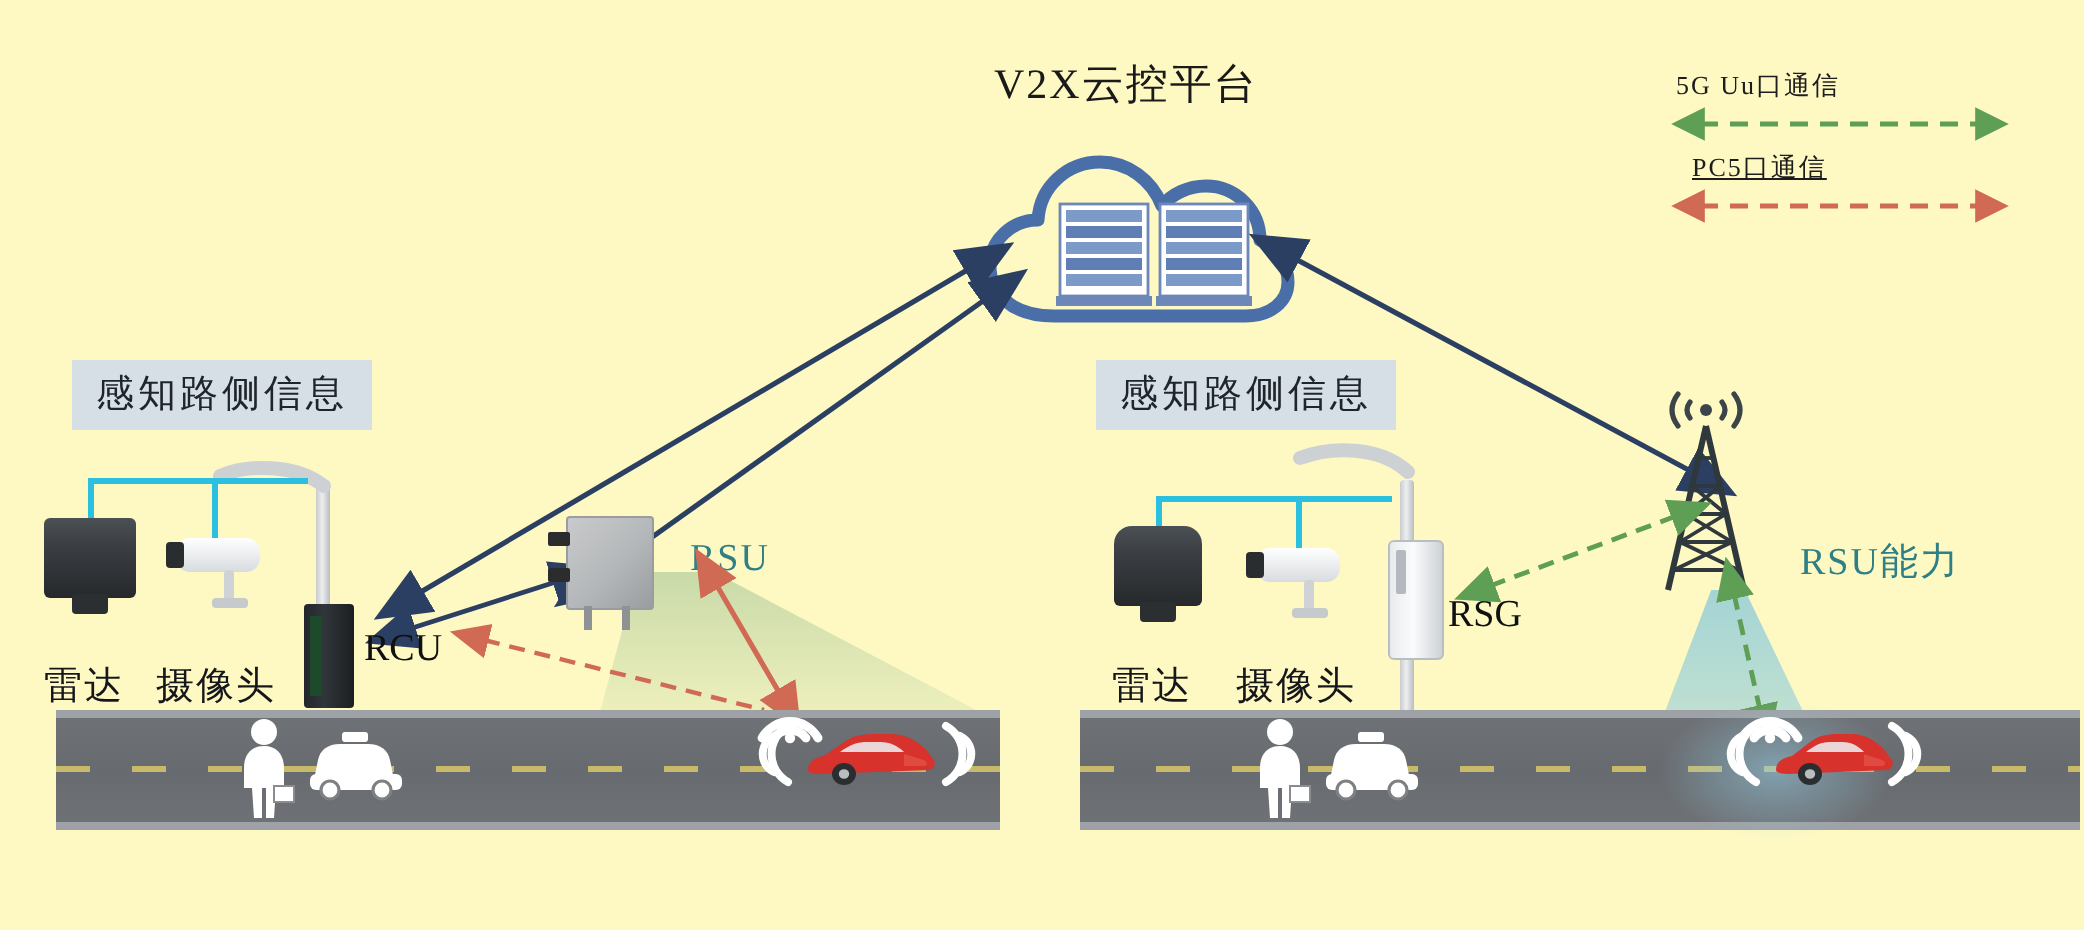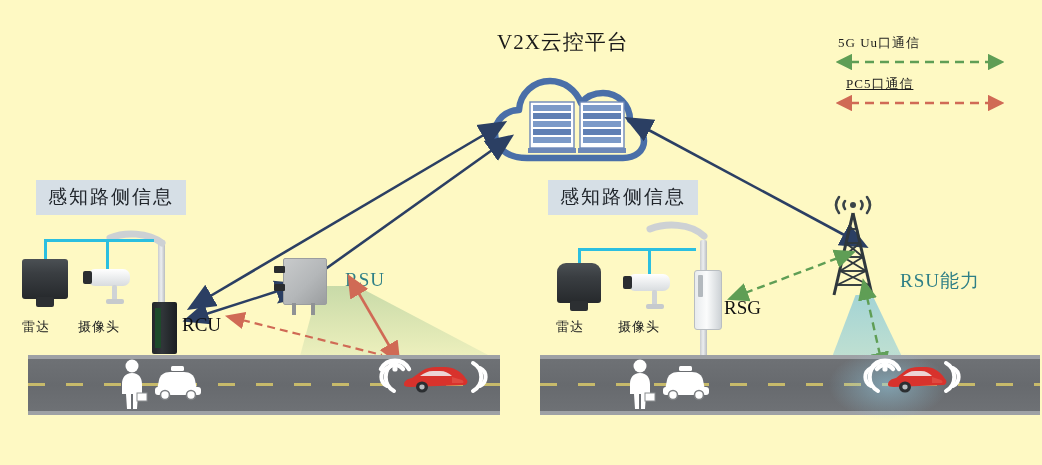--- a/index.html
+++ b/index.html
@@ -34,24 +34,25 @@
   }
   .sense-chip {
     font-size: 19px;
     color: #20252b;
     background: #d6dfe6;
     padding: 4px 12px 5px 12px;
     letter-spacing: 2px;
     white-space: nowrap;
   }
   .dev-label {
-    font-size: 13px;
+    font-size: 19px;
     color: #15171a;
     white-space: nowrap;
     letter-spacing: 1px;
+    margin-top: 12px;
   }
   .teal-label {
     font-size: 19px;
     color: #2e7f86;
     white-space: nowrap;
     letter-spacing: 1px;
   }
   .black-label {
     font-size: 19px;
     color: #101010;

